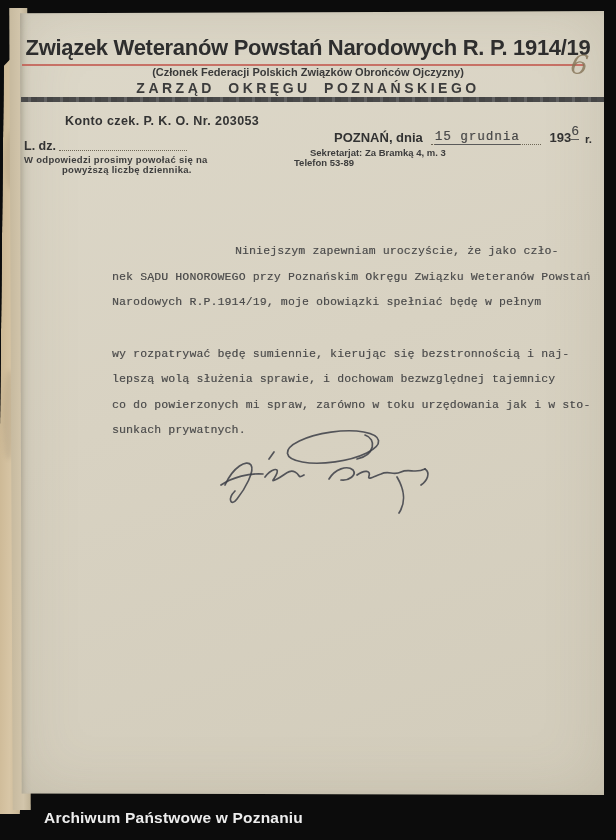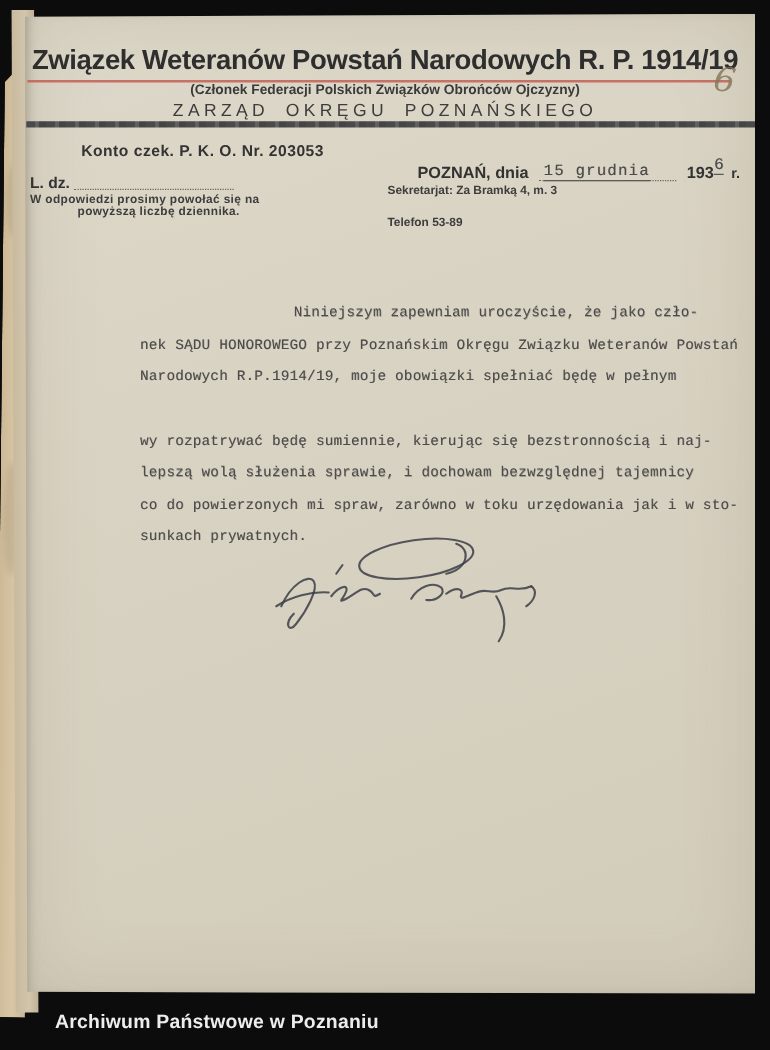--- a/index.html
+++ b/index.html
@@ -23,46 +23,46 @@
     clip-path:polygon(0 .3%,100% 0,100% 100%,.3% 99.8%);}
 
   .abs{position:absolute;}
 
   
   .lh-title{left:0;right:8px;top:24px;text-align:center;font-size:22px;font-weight:bold;
     color:#2e2e2e;letter-spacing:-.3px;white-space:nowrap;}
   .red-rule{left:2px;top:53px;width:562px;height:2px;background:#c2574e;opacity:.8;}
   .lh-subtitle{left:0;right:8px;top:55px;text-align:center;font-size:11px;font-weight:600;
     color:#3a3a3a;white-space:nowrap;}
-  .lh-dept{left:0;right:8px;top:69px;text-align:center;font-size:14px;font-weight:400;
+  .lh-dept{left:0;right:8px;top:69px;text-align:center;font-size:14px;font-weight:700;
     color:#3c3c3c;letter-spacing:3.5px;word-spacing:6px;white-space:nowrap;}
   .thick-rule{left:1px;top:86px;width:586px;height:4.5px;
     background:repeating-linear-gradient(90deg,#4a4a4a 0 7px,#606060 7px 10px,#454545 10px 16px);}
 
   
   .konto{left:4px;top:103px;font-size:12.5px;font-weight:600;color:#333;letter-spacing:.4px;margin-left:41px;}
-  .ldz-row{left:4px;top:128px;display:flex;align-items:center;font-size:12.5px;font-weight:600;color:#333;}
+  .ldz-row{left:4px;top:128px;display:flex;align-items:flex-start;font-size:12.5px;font-weight:600;color:#333;}
   .dotfill{display:inline-block;border-bottom:1.5px dotted #6e6757;height:11px;}
   .ldz-dots{width:128px;margin-left:3px;}
   .note1{left:4px;top:143px;font-size:9.5px;font-weight:600;color:#3d3d3d;letter-spacing:.3px;}
   .note2{left:42px;top:153px;font-size:9.5px;font-weight:600;color:#3d3d3d;letter-spacing:.3px;}
 
   .date-row{left:290px;top:118px;width:282px;display:flex;align-items:flex-end;white-space:nowrap;}
   .place-label{font-size:13px;font-weight:600;color:#323232;margin-left:24px;}
   .date-fill{flex:1;margin:0 8px;border-bottom:1.5px dotted #6e6757;position:relative;height:15px;}
   .typed{font-family:"Liberation Mono","DejaVu Sans Mono",monospace;color:#4a4a4a;
     text-shadow:.4px .3px 0 rgba(70,70,70,.45);}
   .typed-date{position:absolute;left:4px;bottom:-1px;font-size:12.5px;letter-spacing:1px;
     border-bottom:1.2px solid #5a5a5a;}
   .year-printed{font-size:13px;font-weight:600;color:#323232;}
   .year-typed{font-size:13px;transform:translateY(-5px);display:inline-block;
     border-bottom:1.2px solid #5a5a5a;}
   .year-suffix{font-size:11.5px;font-weight:600;color:#323232;margin-left:6px;}
   .sekretariat{left:290px;top:136px;font-size:9.5px;font-weight:600;color:#3d3d3d;}
-  .telefon{left:290px;top:146px;font-size:9.5px;font-weight:600;color:#3d3d3d;margin-top:16px;}
+  .telefon{left:274px;top:146px;font-size:9.5px;font-weight:600;color:#3d3d3d;}
 
   .margin-num{left:551px;top:38px;font-family:"DejaVu Serif",serif;font-style:italic;
     font-size:27px;color:#857457;transform:rotate(9deg);opacity:.8;}
 
   
   .bodyline{left:92px;width:478px;font-family:"Liberation Mono","DejaVu Sans Mono",monospace;
     font-size:11.4px;color:#4b4b4b;letter-spacing:.2px;white-space:nowrap;
     text-shadow:.4px .3px 0 rgba(70,70,70,.4);}
   .bodyline.indent{left:215px;}
 

